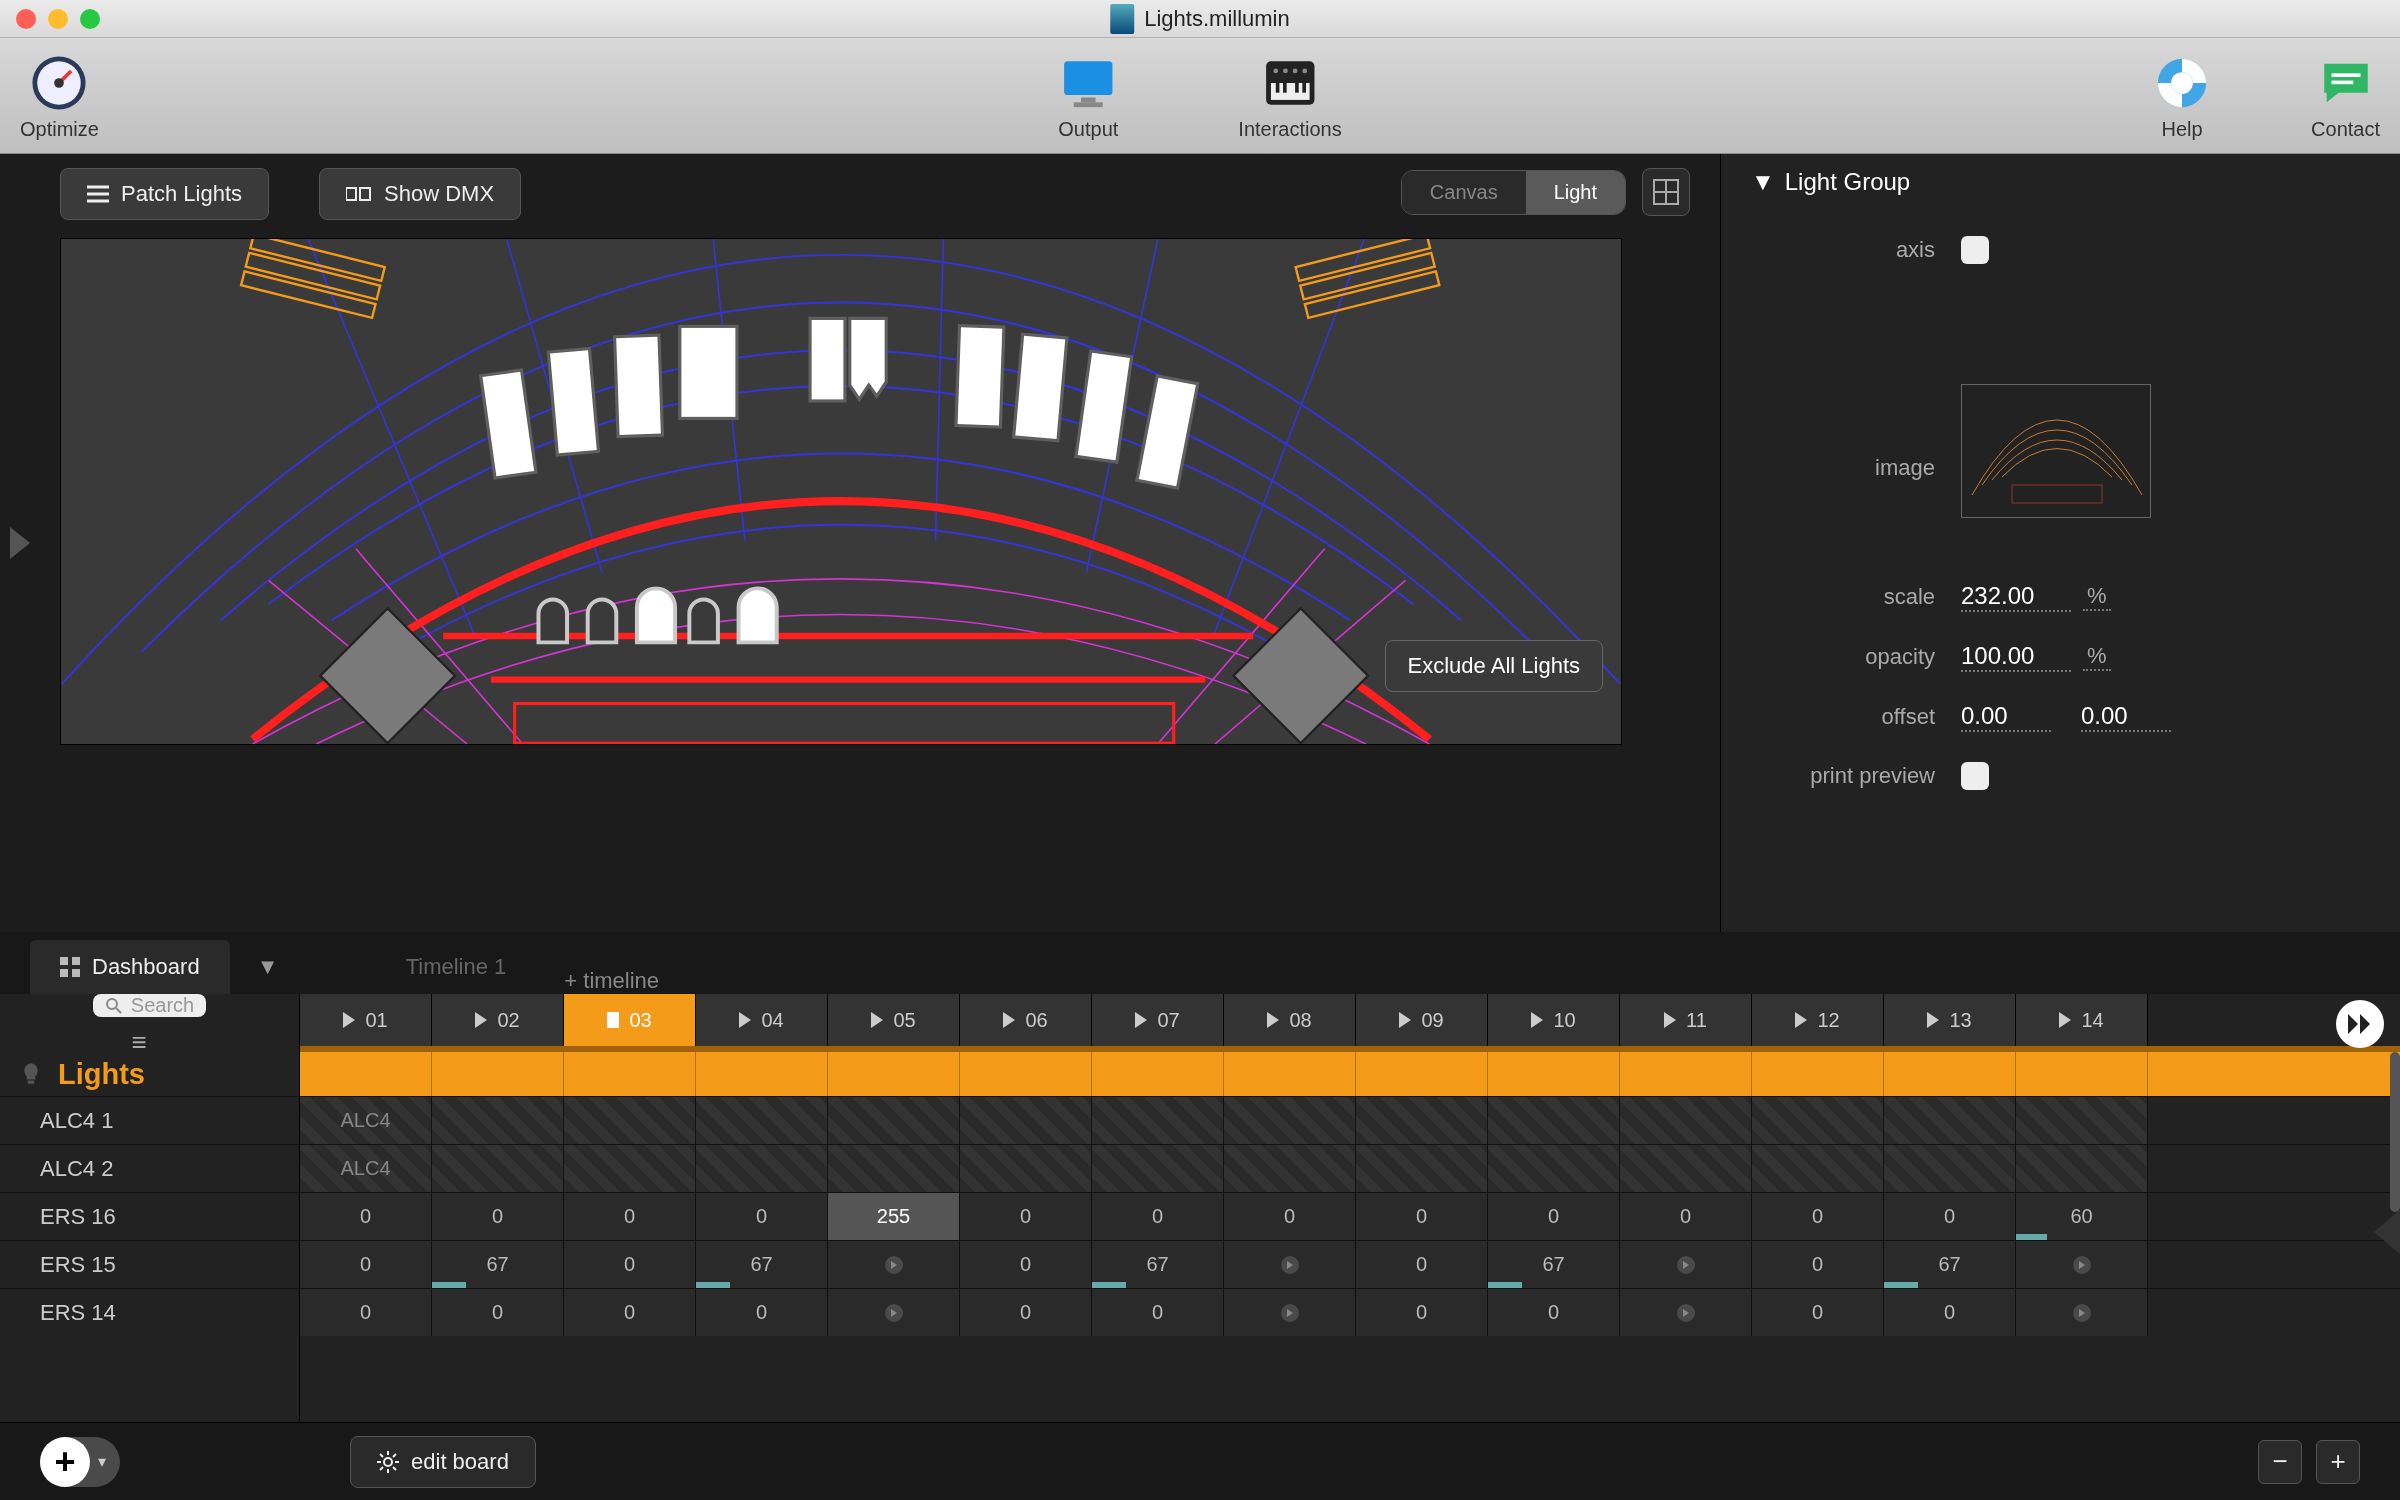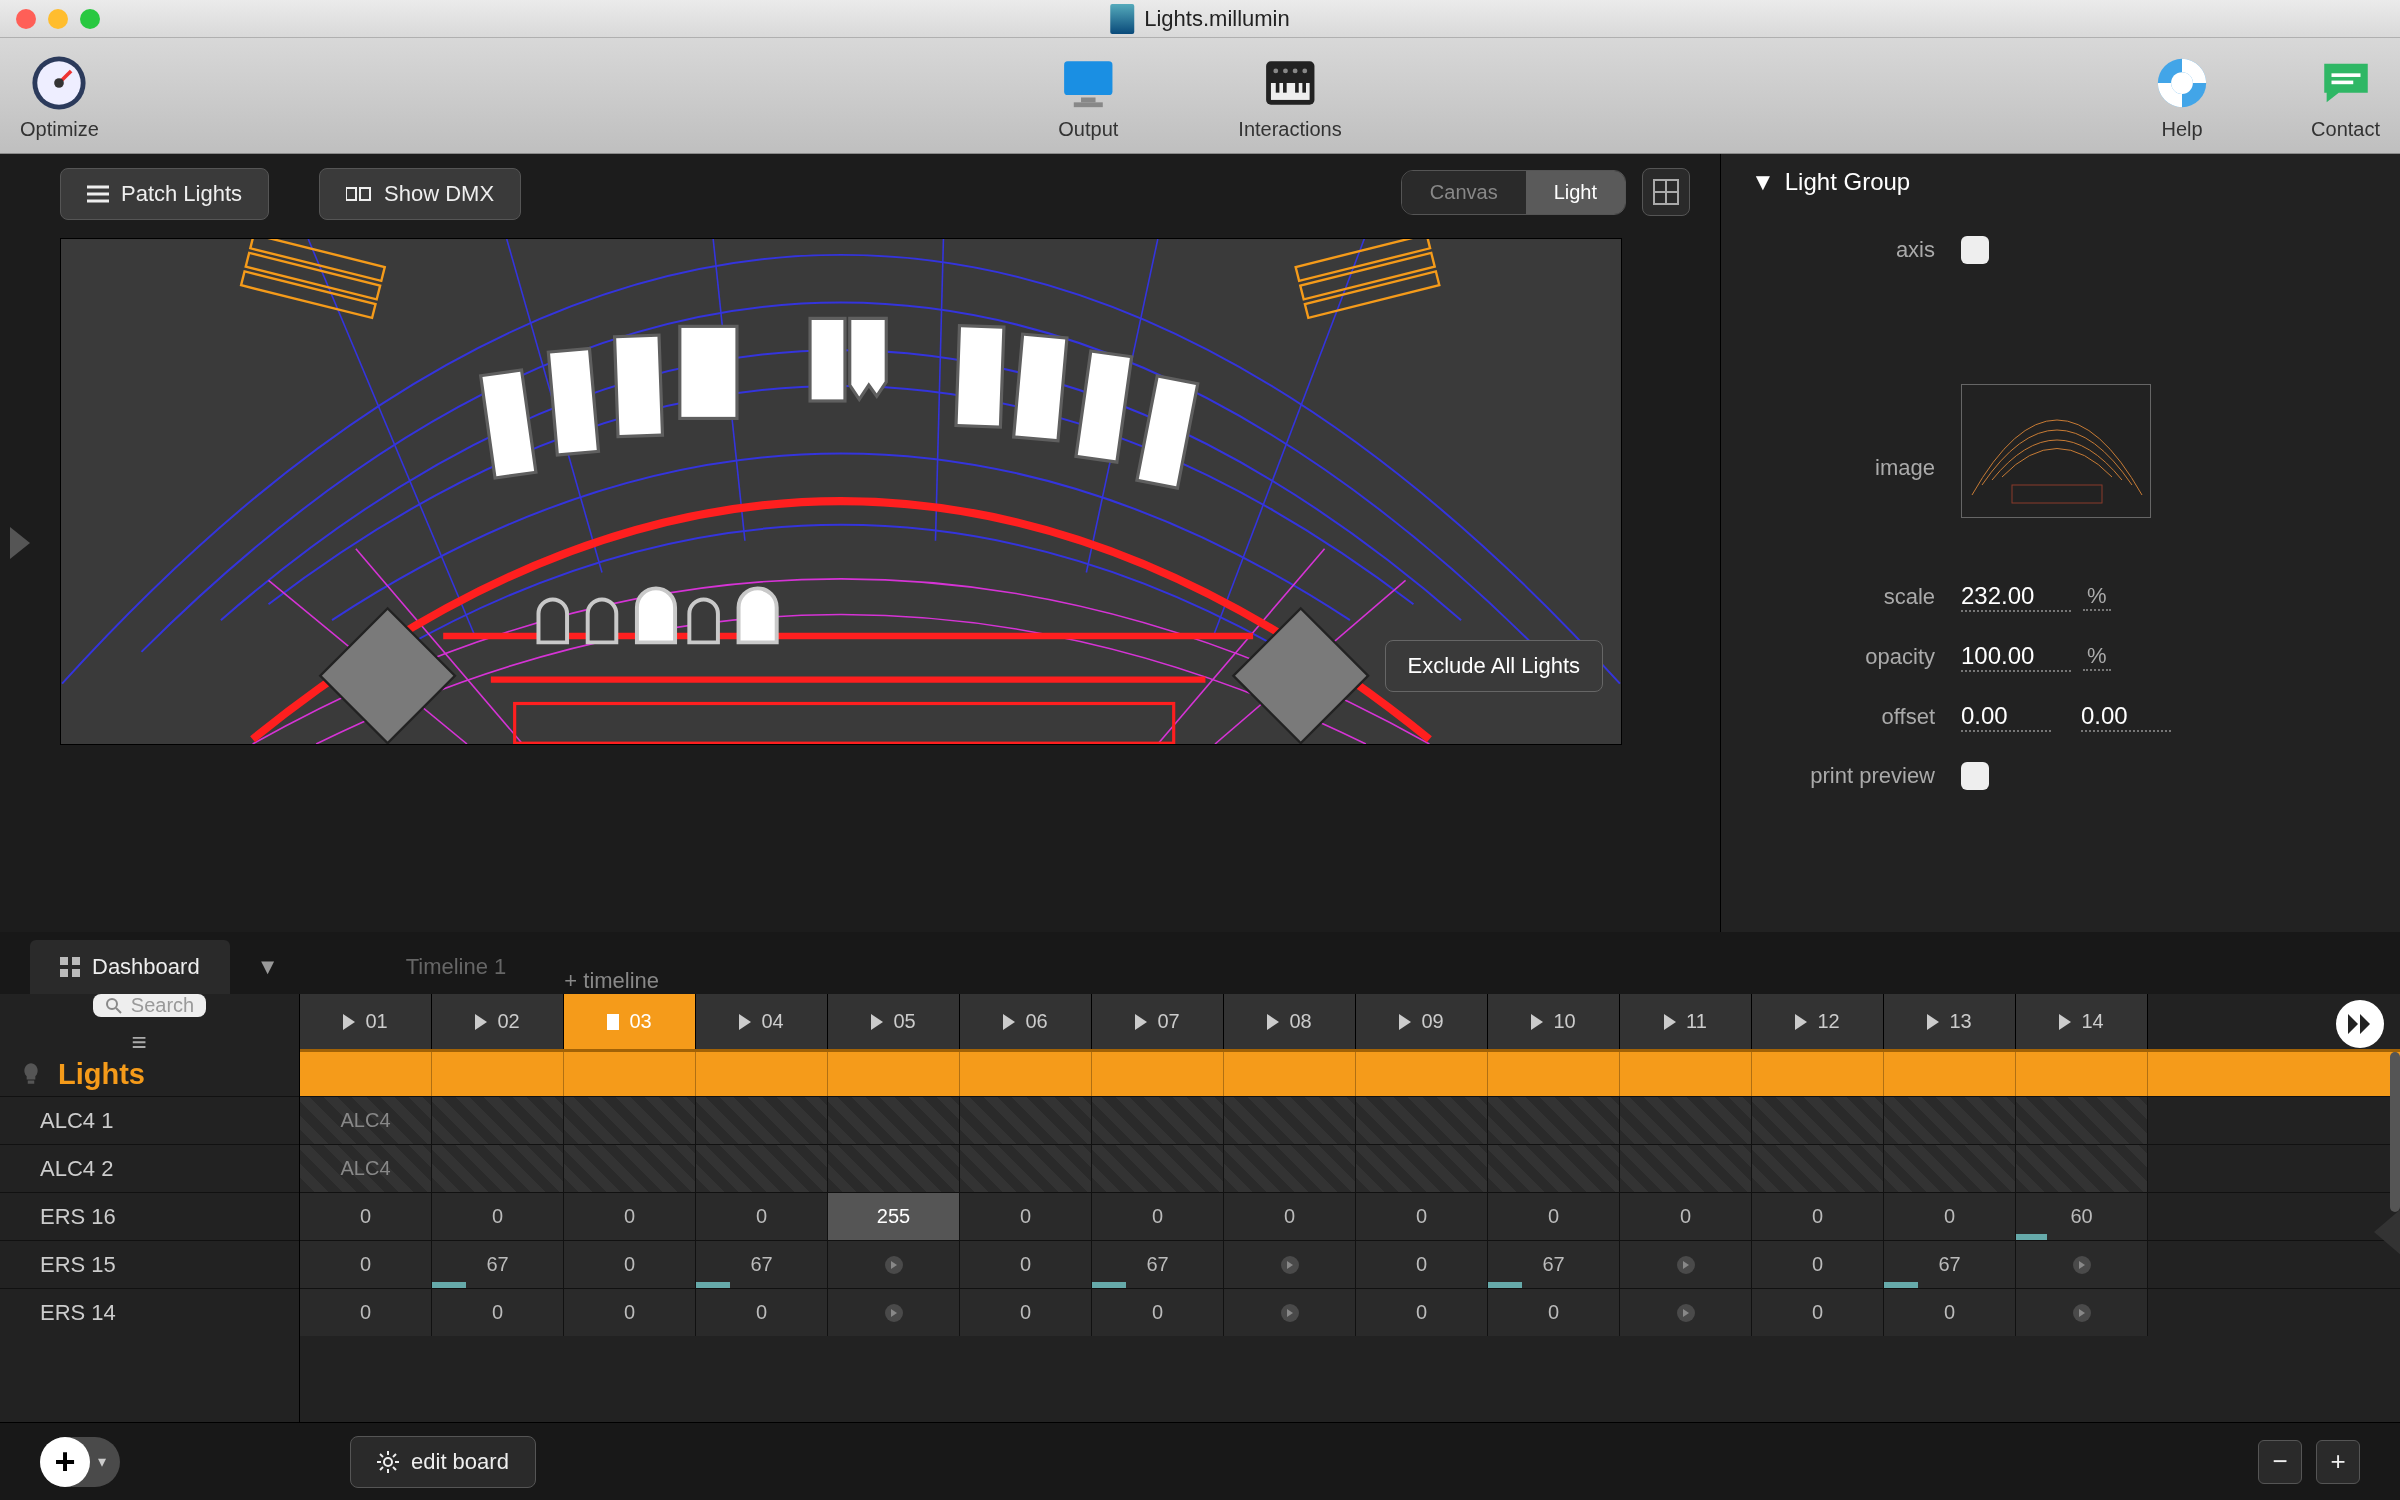--- a/index.html
+++ b/index.html
@@ -59,21 +59,21 @@
   .grid { flex: 1; display: flex; overflow: hidden; position: relative; background: #222; }
   .row-labels { width: 300px; background: #222; border-right: 1px solid #000; }
   .search-row { height: 58px; display: flex; align-items: center; padding: 0 14px; gap: 10px; flex-direction: column; }
   .search-box { flex: 1; height: 40px; background: #eee; border-radius: 8px; display: flex; align-items:center; padding: 0 12px; color: #888; font-size: 20px; gap: 8px; }
   .burger { width: 36px; color: #aaa; font-size: 26px; cursor:pointer; }
   .lights-header { height: 44px; background: #222; display: flex; align-items: center; padding: 0 18px; gap: 14px; color: #f59b1a; font-weight: 600; font-size: 29px; }
   .bulb-ico { width: 26px; height: 26px; }
   .row-label { height: 48px; display: flex; align-items: center; padding-left: 40px; font-size: 22px; color: #ccc; border-top: 1px solid #111; }
   
   .cols { flex: 1; display: flex; flex-direction: column; position: relative; }
-  .col-header { height: 58px; display: flex; border-bottom: 3px solid #a16207; }
+  .col-header { height: 58px; display: flex; border-bottom: 6px solid #a16207; }
   .col-h { width: 132px; border-right: 1px solid #000; display: flex; align-items:center; justify-content:center; gap: 10px; color: #ccc; font-size: 20px; background: #333; cursor:pointer; }
   .col-h.active { background: #f59b1a; color: #fff; }
   .col-h .tri { width: 0; height: 0; border-top: 8px solid transparent; border-bottom: 8px solid transparent; border-left: 12px solid #ccc; }
   .col-h.active .tri { border-left: none; width: 12px; height: 12px; background: #fff; }
   .ff-btn { position: absolute; right: 16px; top: 6px; width: 48px; height: 48px; border-radius: 50%; background: #fff; display:flex; align-items:center; justify-content:center; cursor:pointer; }
   
   .orange-bar { height: 44px; display: flex; }
   .orange-cell { width: 132px; border-right: 1px solid rgba(0,0,0,.28); background: #f59b1a; }
   .data-rows { }
   .data-row { height: 48px; display: flex; border-top: 1px solid #111; }

